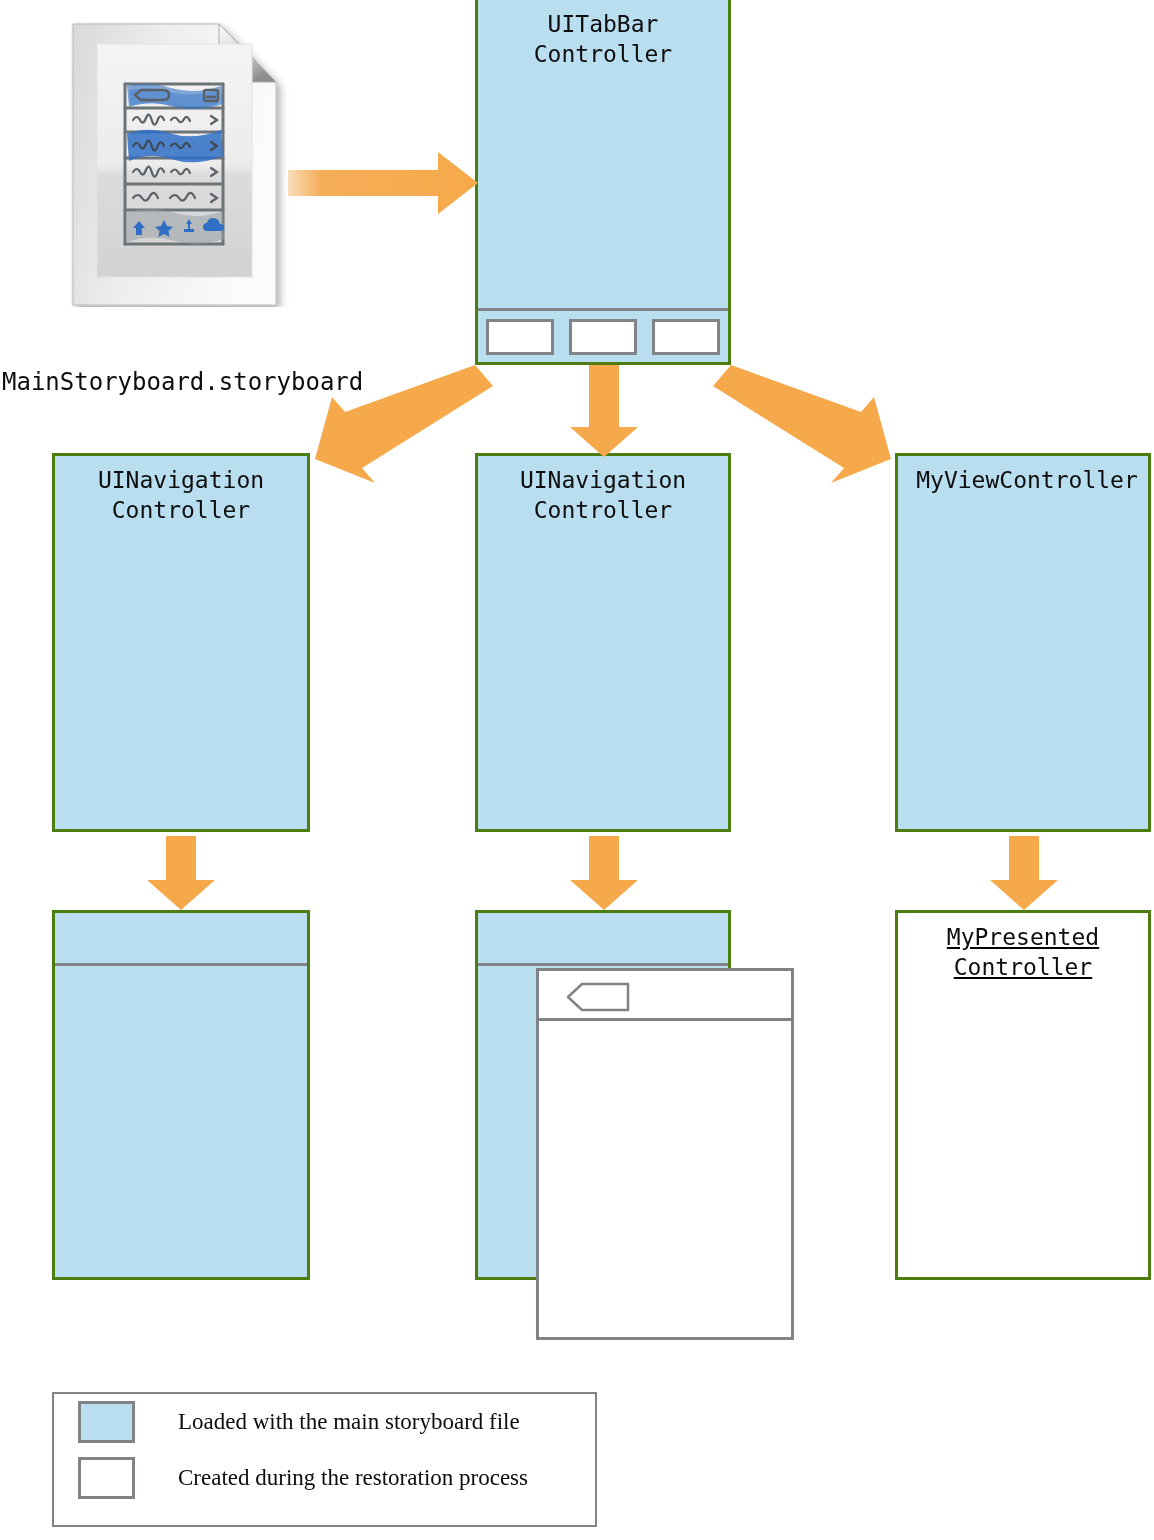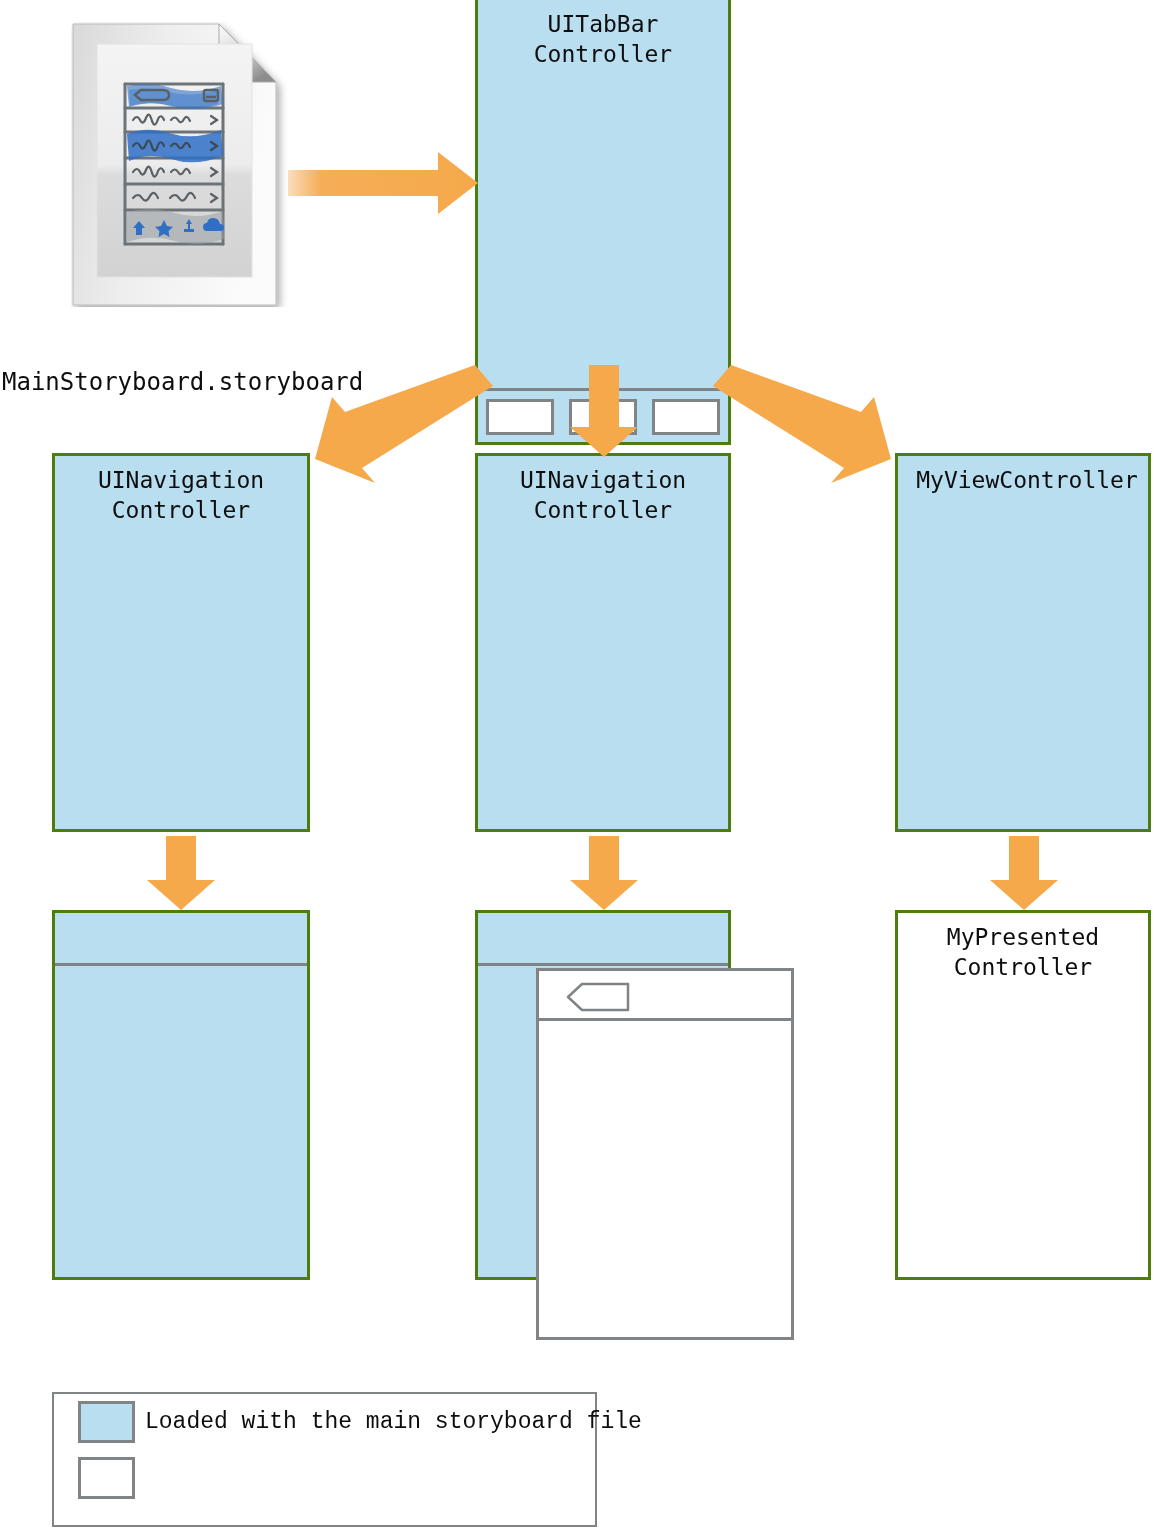--- a/index.html
+++ b/index.html
@@ -31,21 +31,21 @@
     text-align: center;
     font-family: "DejaVu Sans Mono", "Liberation Mono", monospace;
     font-size: 23px;
     line-height: 30px;
     color: #0d0d0d;
     white-space: pre-line;
     padding-top: 9px;
     letter-spacing: 0px;
   }
   
-  #tabbar-node { left: 475px; top: 0px; width: 256px; height: 445px; border-top: none; padding-left: 24px;}
+  #tabbar-node { left: 475px; top: 0px; width: 256px; height: 365px; border-top: none; padding-left: 24px;}
   #tabbar-content { position:absolute; left:0; top:0; right:0; height: 308px; }
   #tabbar-strip {
     position: absolute;
     left: 0; right: 0; bottom: 0;
     height: 54px;
     border-top: 3px solid #808487;
     display: flex;
     align-items: center;
     justify-content: space-around;
     box-sizing: border-box;
@@ -58,21 +58,21 @@
     box-sizing: border-box;
   }
   
   #nav-left-node  { left: 52px;  top: 453px; width: 258px; height: 379px; }
   #nav-mid-node   { left: 475px; top: 453px; width: 256px; height: 379px; }
   #myview-node    { left: 895px; top: 453px; width: 256px; height: 379px; padding-left: 8px; }
 
   
   #child-left-node { left: 52px;  top: 910px; width: 258px; height: 370px; }
   #child-mid-node  { left: 475px; top: 910px; width: 256px; height: 370px; }
-  #presented-node  { left: 895px; top: 910px; width: 256px; height: 370px; }
+  #presented-node  { left: 895px; top: 910px; width: 256px; height: 370px; text-decoration: underline; }
 
   .navbar-strip {
     position: absolute;
     left: 0; right: 0; top: 0;
     height: 53px;
     border-bottom: 3px solid #808487;
     box-sizing: border-box;
   }
   
   #modal-card {
@@ -114,22 +114,22 @@
   .legend-swatch {
     width: 57px;
     height: 42px;
     border: 3px solid #808487;
     box-sizing: border-box;
     flex: none;
   }
   .legend-swatch.blue { background: #b8def0; }
   .legend-swatch.white { background: #ffffff; }
   .legend-label {
-    margin-left: 10px;
-    font-family: Liberation Mono, monospace;
+    margin-left: 43px;
+    font-family: Liberation Serif, serif;
     font-size: 23px;
     color: #0d0d0d;
     white-space: nowrap;
   }
 
   
   #file-icon {
     position: absolute;
     left: 71px; top: 22px;
     width: 225px; height: 285px;
@@ -335,16 +335,17 @@
     </div>
   </div>
 
   <div id="legend">
     <div class="legend-row">
       <div class="legend-swatch blue"></div>
       <div class="legend-label">Loaded with the main storyboard file</div>
     </div>
     <div class="legend-row">
       <div class="legend-swatch white"></div>
+      <div class="legend-label">Created during the restoration process</div>
     </div>
   </div>
 
 </div>
 
 </body></html>

